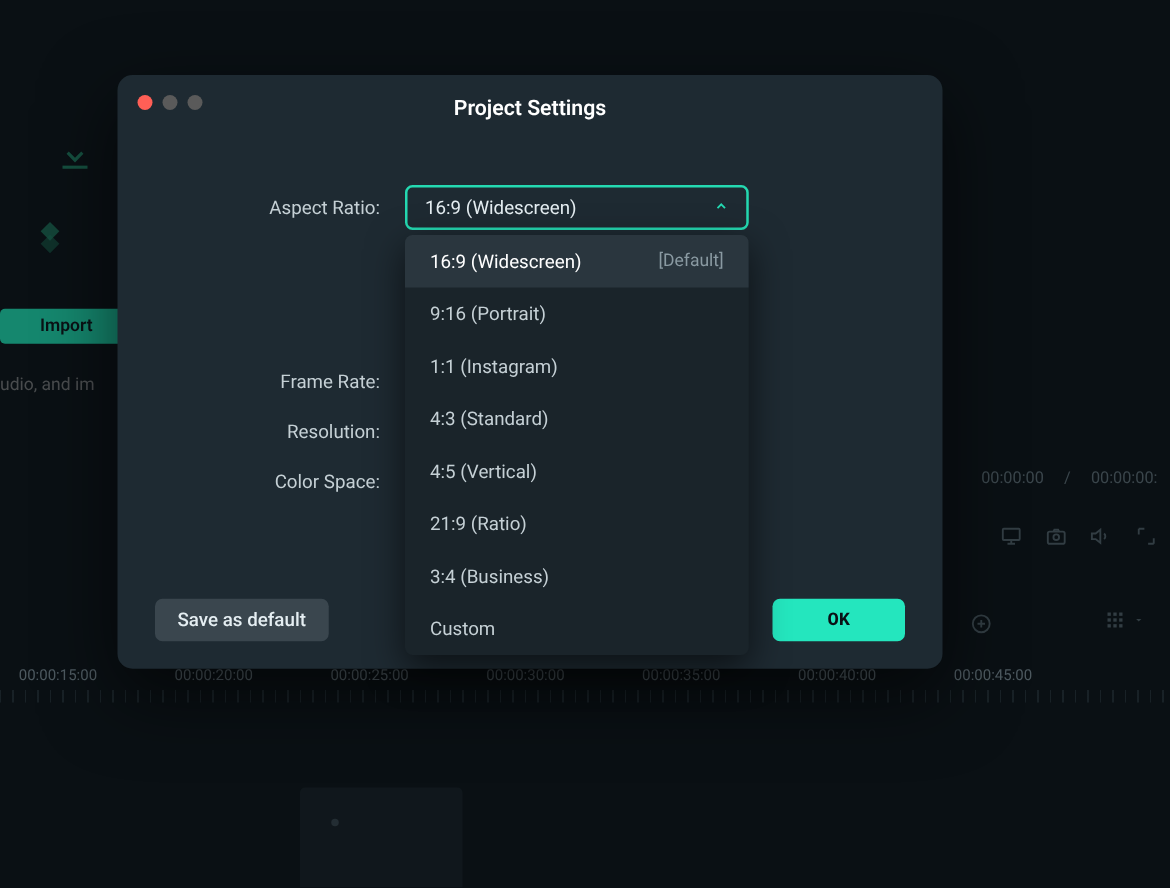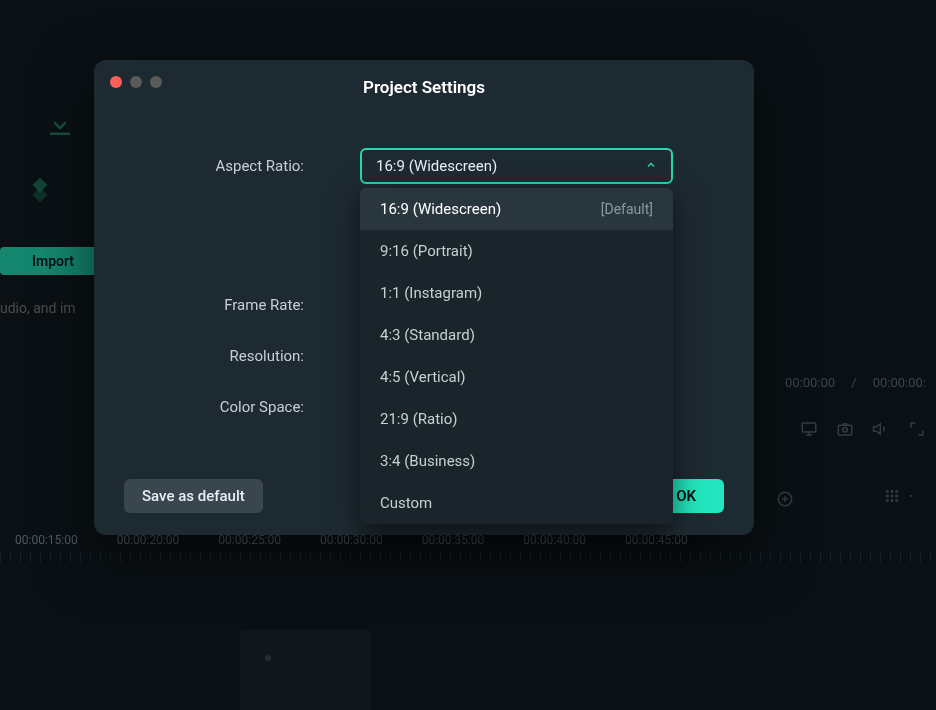--- a/index.html
+++ b/index.html
@@ -59,21 +59,21 @@
       opacity: 0.5;
     }
     .bg-timeline {
       position: absolute;
       left: 0;
       bottom: 140px;
       right: 0;
       height: 60px;
       display: flex;
       align-items: center;
-      gap: 39px;
+      gap: 62px;
       padding-left: 15px;
       color: #7a8a92;
       font-size: 12px;
       opacity: 0.6;
     }
     .bg-timeline-ticks {
       position: absolute;
       left: 0;
       right: 0;
       bottom: 148px;
@@ -177,33 +177,32 @@
       font-size: 17px;
       font-weight: 600;
       margin-top: 6px;
     }
     .modal-body {
       padding: 40px 30px 20px 30px;
     }
     .form-row {
       display: flex;
       align-items: center;
-      margin-bottom: 33px;
-      gap: 36px;
+      margin-bottom: 22px;
     }
     .form-label {
       width: 200px;
       text-align: right;
       color: #c5d0d5;
       font-size: 15px;
       padding-right: 20px;
     }
     .dropdown {
       position: relative;
-      width: 313px;
+      width: 275px;
     }
     .dropdown-trigger {
       width: 100%;
       height: 36px;
       background: #1e2a32;
       border: 2px solid #24d9b1;
       border-radius: 6px;
       display: flex;
       align-items: center;
       justify-content: space-between;
@@ -261,21 +260,22 @@
       cursor: pointer;
     }
     .btn-secondary {
       background: #3a464e;
       color: #e5eef2;
     }
     .btn-primary {
       background: #24e6be;
       color: #0a1216;
       font-weight: 600;
-      padding: 8px 28px;
+      padding: 8px 44px;
+      font-family: Liberation Mono, monospace;
     }
     .form-row-frame { margin-top: 112px; }
   </style>
 </head>
 <body>
 
 <div class="background-layer">
   <div class="bg-download-icon">
     <svg viewBox="0 0 24 24" fill="currentColor">
         <path d="M12 3v10l-4-4-1.4 1.4L12 16l5.4-5.6L16 9l-4 4V3z"></path>

